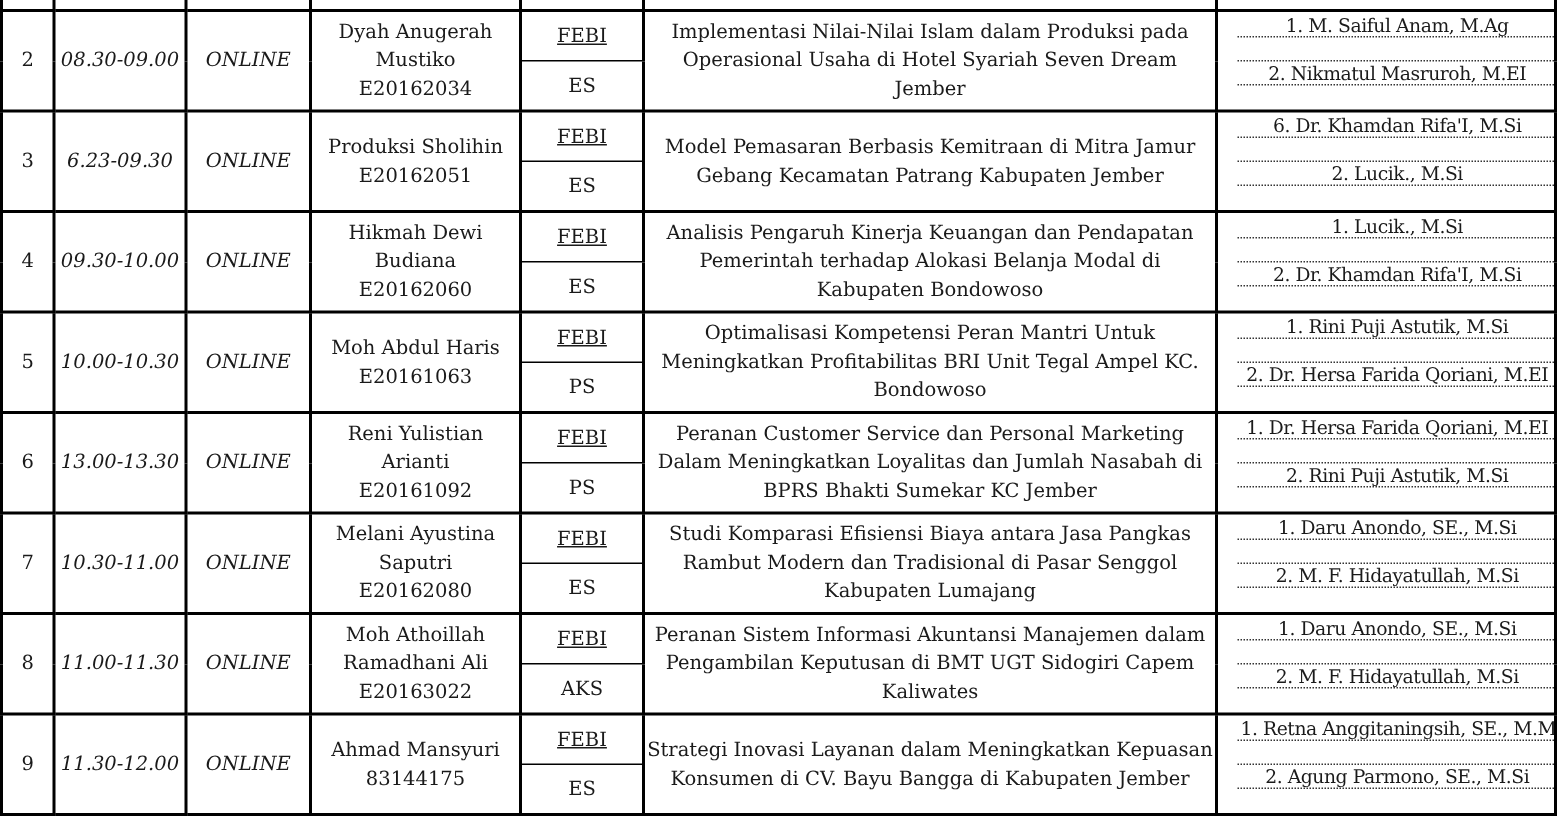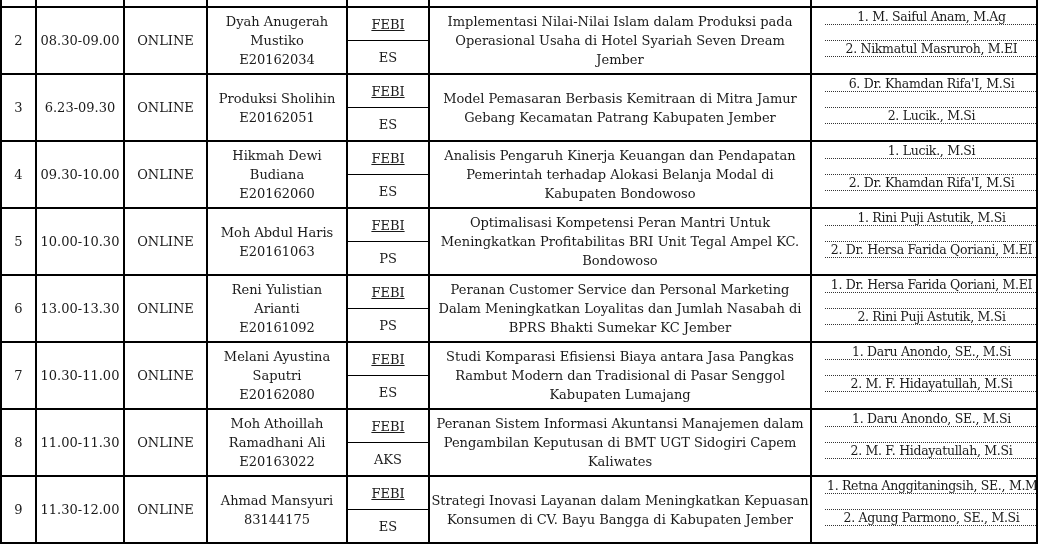--- a/index.html
+++ b/index.html
@@ -10,21 +10,21 @@
   table.sched td { border:2px solid #000; padding:0; font-size:13px; line-height:19px;
                    text-align:center; vertical-align:middle; overflow:hidden; }
   col.c-no { width:35px; } col.c-time { width:88px; } col.c-mode { width:83px; }
   col.c-name { width:140px; } col.c-unit { width:82px; } col.c-title { width:382px; }
   col.c-exam { width:226px; }
   tr.r-half td { height:32px; }
   td.unit { border-top-width:1px !important; border-bottom-width:1px !important; font-size:13px; }
   td.unit-top { border-top-width:2px !important;text-decoration:underline; }
   td.unit-bot { border-bottom-width:2px !important; }
   td.no { font-size:14px; }
-  td.time, td.mode { font-size:14px; }
+  td.time, td.mode { font-size:14px;font-style:italic; }
   td.name { font-size:13px; line-height:19px; padding:0 2px; }
   td.title { font-size:13px; line-height:19px; padding:0 4px;margin-top:28px; }
   td.exam { text-align:left; vertical-align:top; }
   .exam-grid { display:flex; flex-direction:column; height:64px;padding-left:13px; }
   .exam-line { height:15px; border-bottom:1px dotted #333; font-size:12.5px; line-height:15px;
                padding-left:2px; white-space:nowrap; overflow:hidden;
                font-family:"DejaVu Serif", "Liberation Serif", serif; letter-spacing:-0.3px; }
   .exam-line:last-child { border-bottom:none; }
   .exam-line.blank { }
   .r-top td { height:64px; }

